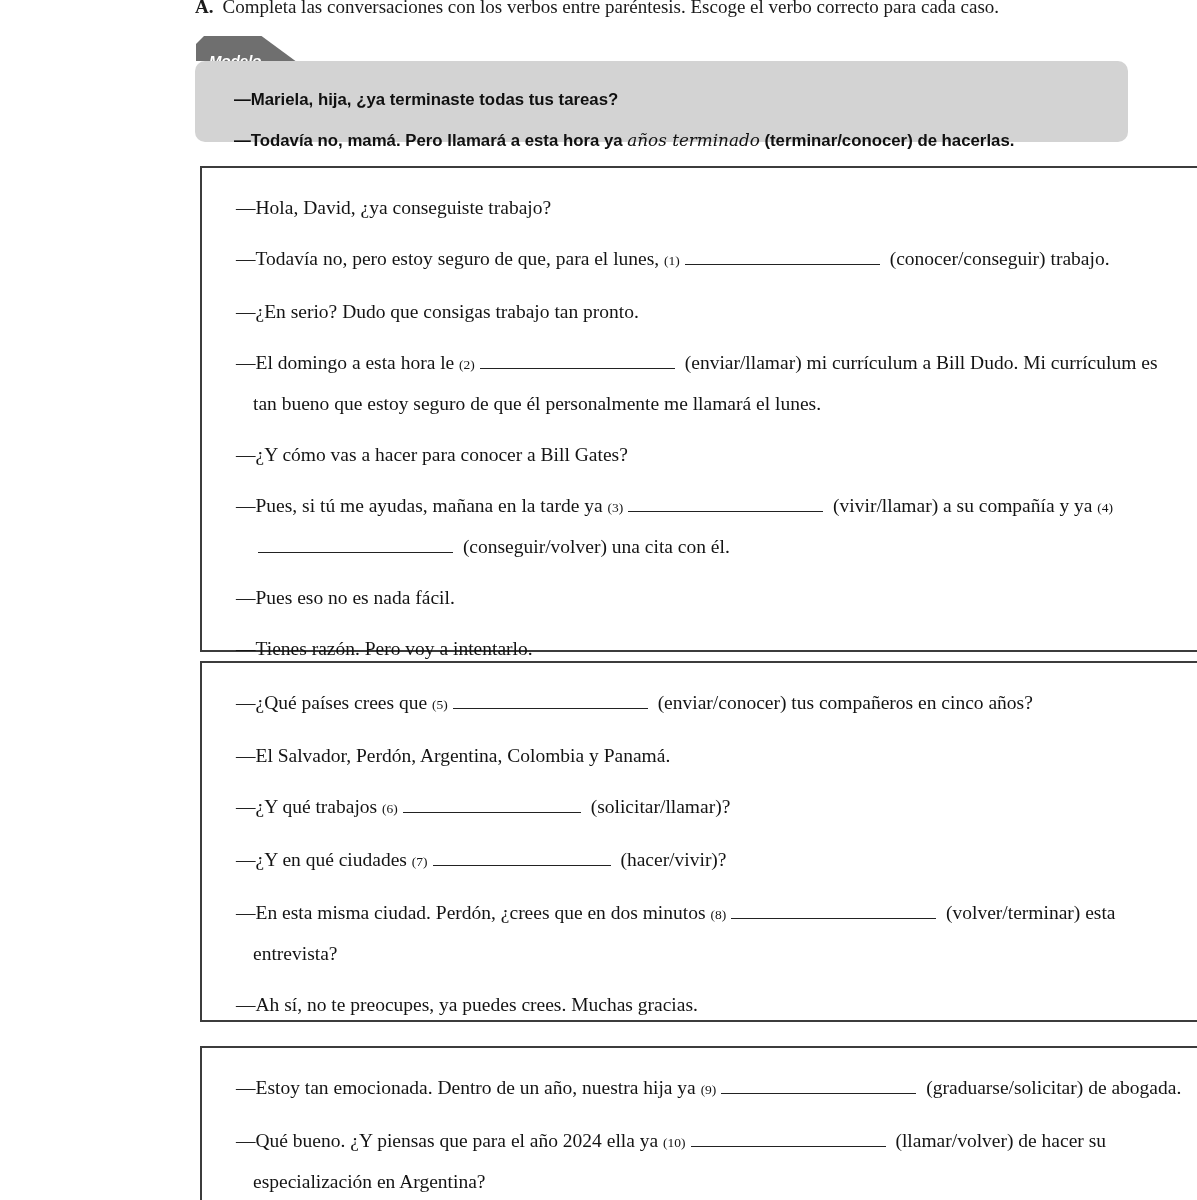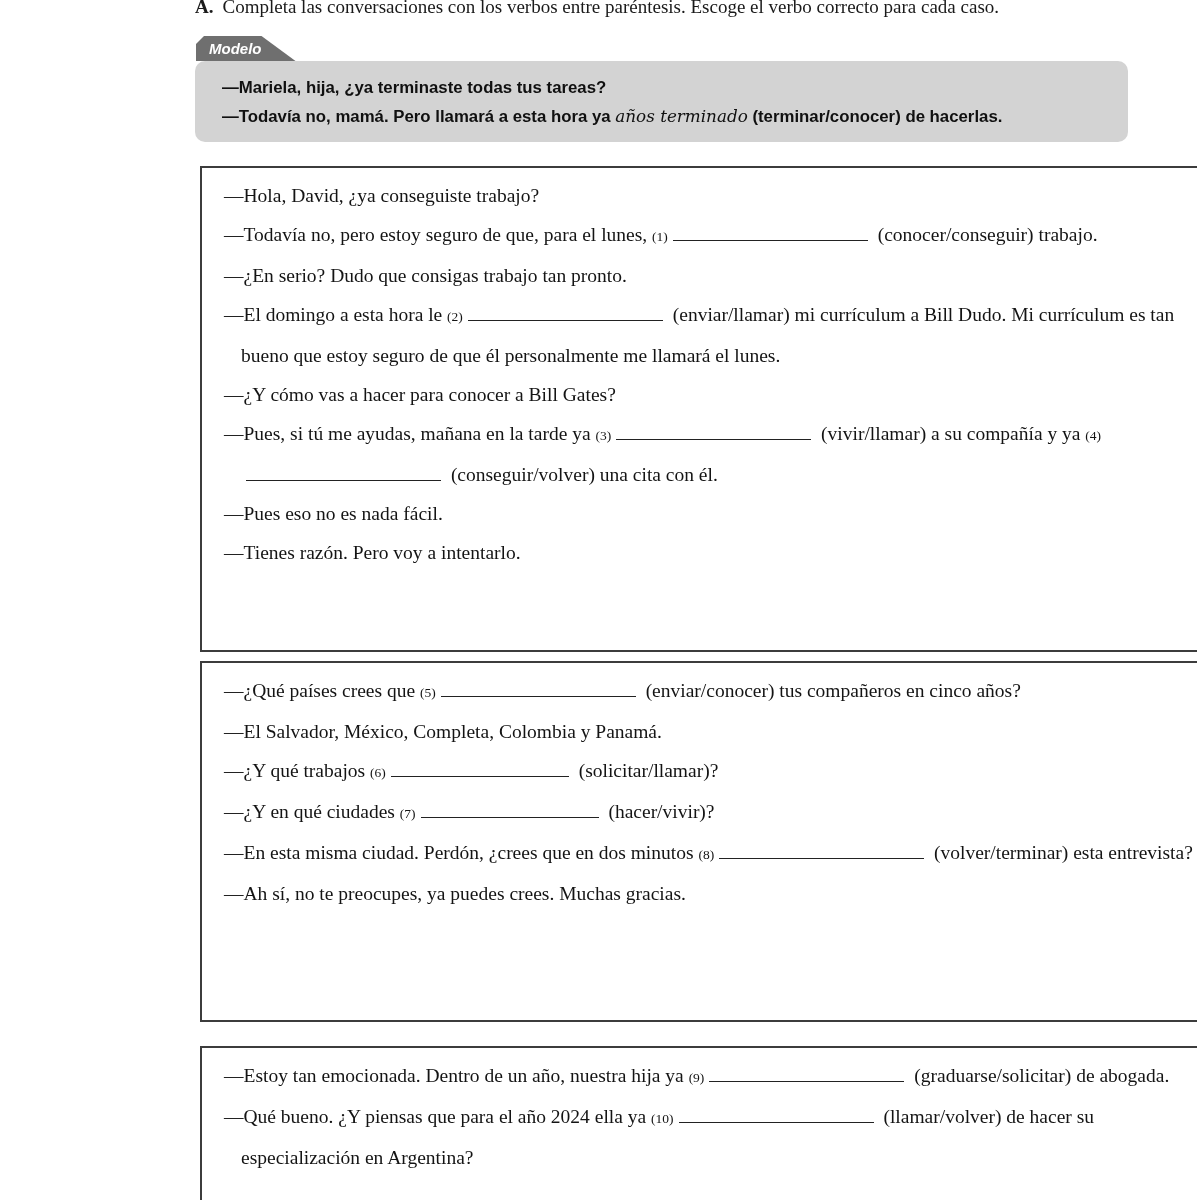--- a/index.html
+++ b/index.html
@@ -16,21 +16,21 @@
     font-size:19px; white-space:nowrap; color:#1a1a1a;
   }
   .instruction .letter { font-weight:bold; margin-right:9px; }
 
   
   .modelo-tab {
     position:absolute; left:196px; top:36px; z-index:2;
     background:#6f6f6f; color:#ffffff;
     font-family:"Liberation Sans", sans-serif;
     font-weight:bold; font-style:italic; font-size:15px;
-    height:25px; line-height:25px; padding:0 34px 0 13px;
+    height:25px; line-height:25px; padding:12px 34px 0 13px;
     clip-path: polygon(0 100%, 0 8px, 8px 0, calc(100% - 34px) 0, 100% 100%);
   }
 
   
   .modelo-box {
     position:absolute; left:195px; top:61px; width:933px; height:81px;
     background:#d3d3d3; border-radius:10px;
     padding:12px 20px 0 27px;
     font-family:"Liberation Sans", sans-serif; font-weight:bold;
     font-size:16.8px; line-height:29px; color:#101010;
@@ -43,21 +43,21 @@
   .dialogue-box {
     position:absolute; left:200px; width:1023px;
     border:2px solid #3c3c3c; background:#ffffff;
     padding:8px 24px 10px 22px;
     font-size:19.5px; line-height:39px; color:#141414;
   }
   #box1 { top:166px; height:486px; }
   #box2 { top:661px; height:361px; }
   #box3 { top:1046px; height:210px; }
 
-  .line { padding-left:17px; text-indent:-17px; margin:0; }
+  .line { padding-left:17px; text-indent:-17px; margin:12px; }
   .num { font-size:13.5px; }
   .blank {
     display:inline-block; width:195px; height:6px;
     border-bottom:1.8px solid #222222; margin:0 5px;
   }
   .blank.narrow { width:178px; }
   .blank.wide { width:205px; }
 </style>
 </head>
 <body>
@@ -106,21 +106,21 @@
     <p class="line">
       <span>—Tienes razón. Pero voy a intentarlo.</span>
     </p>
   </div>
 
   <div class="dialogue-box" id="box2">
     <p class="line">
       <span>—¿Qué países crees que </span><span class="num">(5)</span><span class="blank"></span><span> (enviar/conocer) tus compañeros en cinco años?</span>
     </p>
     <p class="line">
-      <span>—El Salvador, México, Completa, Colombia y Panamá.</span>
+      <span>—El Salvador, Perdón, Argentina, Colombia y Panamá.</span>
     </p>
     <p class="line">
       <span>—¿Y qué trabajos </span><span class="num">(6)</span><span class="blank narrow"></span><span> (solicitar/llamar)?</span>
     </p>
     <p class="line">
       <span>—¿Y en qué ciudades </span><span class="num">(7)</span><span class="blank narrow"></span><span> (hacer/vivir)?</span>
     </p>
     <p class="line">
       <span>—En esta misma ciudad. Perdón, ¿crees que en dos minutos </span><span class="num">(8)</span><span class="blank wide"></span><span> (volver/terminar) esta entrevista?</span>
     </p>

